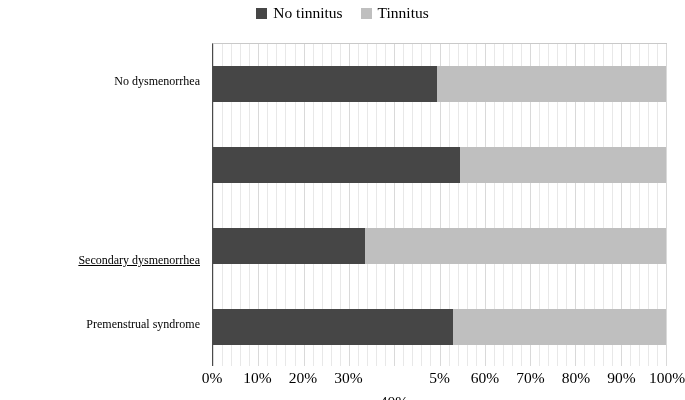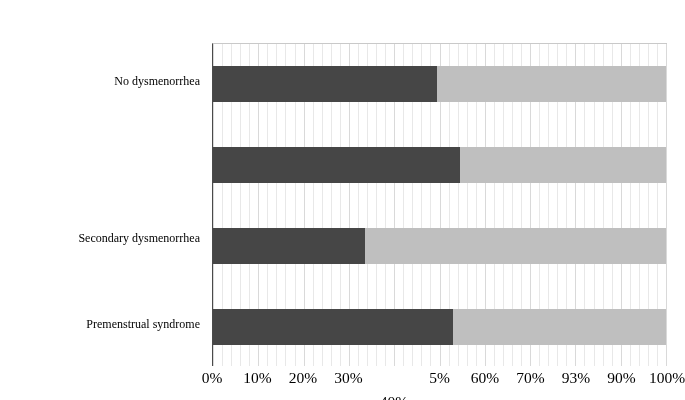--- a/index.html
+++ b/index.html
@@ -125,24 +125,34 @@
     font-size: 15.5px;
     line-height: 1;
     white-space: nowrap;
   }
 </style>
 </head>
 <body>
 
 <div class="chart-wrap">
 
+  <div class="legend">
+    <div class="legend-item">
+      <span class="legend-swatch" id="sw0" style="background: rgb(70, 70, 70);"></span>
+      <span class="legend-label">No tinnitus</span>
+    </div>
+    <div class="legend-item">
+      <span class="legend-swatch" id="sw1" style="background: rgb(191, 191, 191);"></span>
+      <span class="legend-label">Tinnitus</span>
+    </div>
+  </div>
 
   <div class="cat-labels">
       <div class="cat-label" style="top: 32.375px;">No dysmenorrhea</div>
-      <div class="cat-label" style="top: 189px;">Secondary dysmenorrhea</div>
+      <div class="cat-label" style="top: 211px; text-decoration: underline;">Secondary dysmenorrhea</div>
       <div class="cat-label" style="top: 274.625px; margin-left: 36px;">Premenstrual syndrome</div>
     </div>
 
   <div class="plot-area">
     <div class="gridlines">
         <div class="gridline" style="left: 0%;"></div>
         <div class="gridline minor" style="left: 2%;"></div>
         <div class="gridline minor" style="left: 4%;"></div>
         <div class="gridline minor" style="left: 6%;"></div>
         <div class="gridline minor" style="left: 8%;"></div>
@@ -215,18 +225,18 @@
 
   <div class="x-labels">
       <div class="x-label" style="left: 0%;">0%</div>
       <div class="x-label" style="left: 10%;">10%</div>
       <div class="x-label" style="left: 20%;">20%</div>
       <div class="x-label" style="left: 30%;">30%</div>
       <div class="x-label" style="left: 40%; margin-top: 24px;">40%</div>
       <div class="x-label" style="left: 50%;">5%</div>
       <div class="x-label" style="left: 60%;">60%</div>
       <div class="x-label" style="left: 70%;">70%</div>
-      <div class="x-label" style="left: 80%;">93%</div>
+      <div class="x-label" style="left: 80%;">80%</div>
       <div class="x-label" style="left: 90%;">90%</div>
       <div class="x-label" style="left: 100%;">100%</div>
     </div>
 
 </div>
 
 </body></html>

